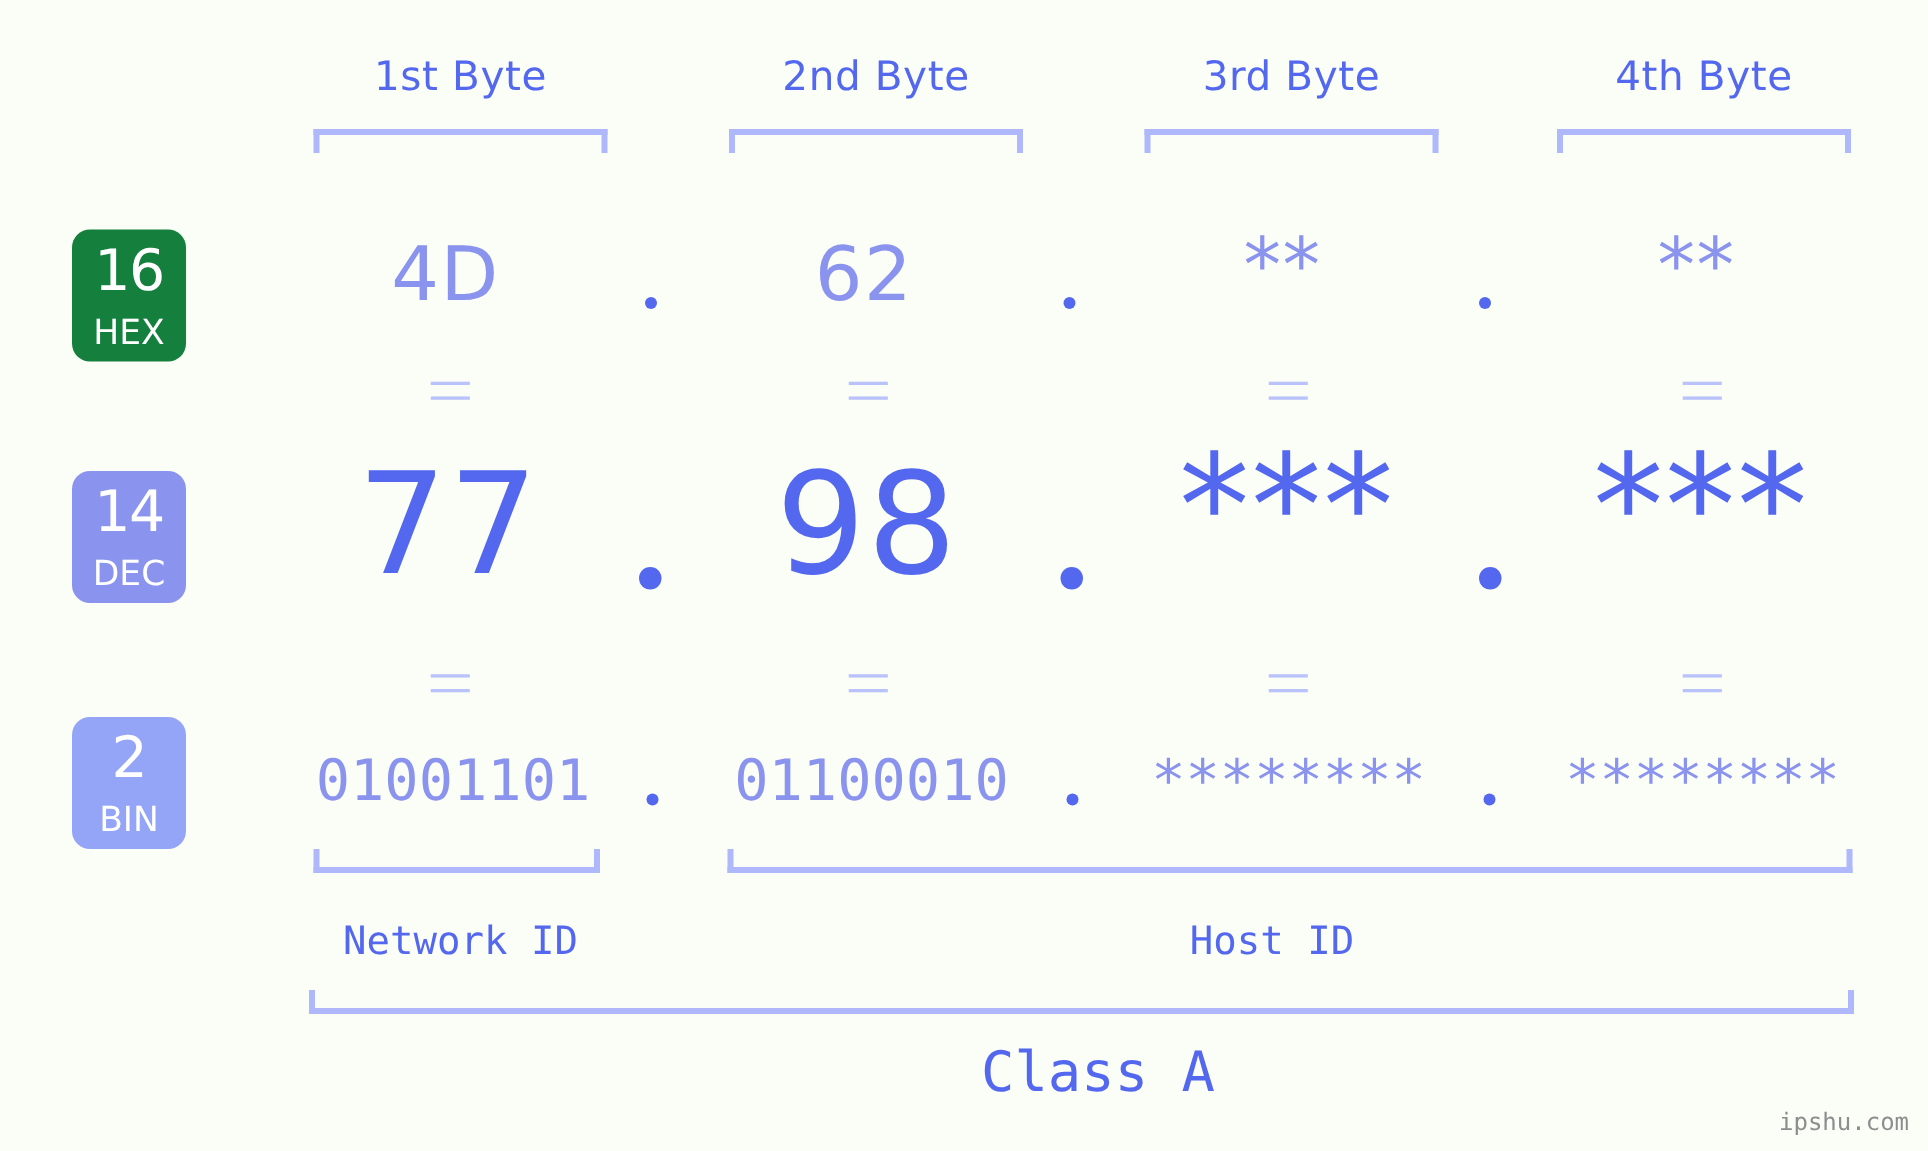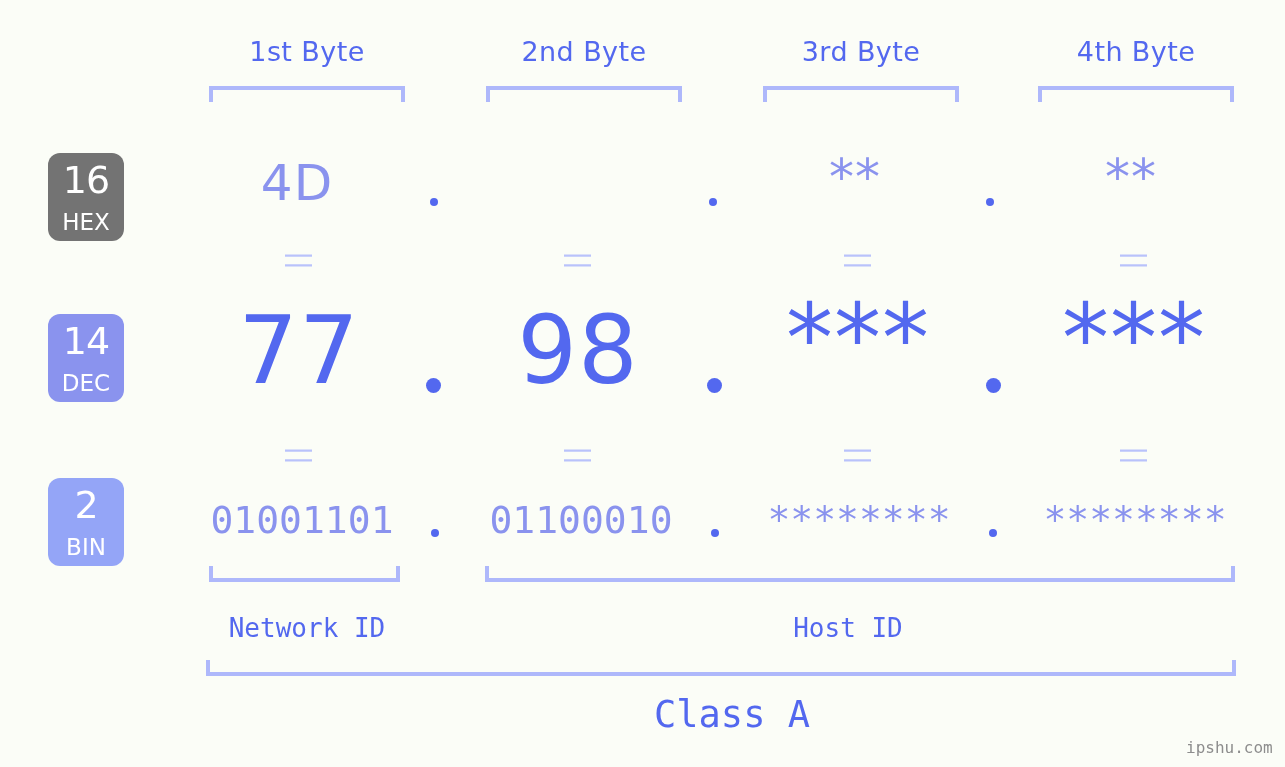--- a/index.html
+++ b/index.html
@@ -163,37 +163,38 @@
   <div class="byte-header" style="left:209px; top:36px; width:196px;">1st Byte</div>
   <div class="byte-header" style="left:486px; top:36px; width:196px;">2nd Byte</div>
   <div class="byte-header" style="left:763px; top:36px; width:196px;">3rd Byte</div>
   <div class="byte-header" style="left:1038px; top:36px; width:196px;">4th Byte</div>
 
   <div class="bracket down" style="left:209px; top:86px; width:196px;"></div>
   <div class="bracket down" style="left:486px; top:86px; width:196px;"></div>
   <div class="bracket down" style="left:763px; top:86px; width:196px;"></div>
   <div class="bracket down" style="left:1038px; top:86px; width:196px;"></div>
 
-  <div class="badge" style="left:48px; top:153px; background:#737373;">
+  <div class="badge" style="left:48px; top:153px; background:#15803d;">
     <span class="num">16</span>
     <span class="lbl">HEX</span>
   </div>
 
   <div class="badge" style="left:48px; top:314px; background:#8a93ee;">
     <span class="num">14</span>
     <span class="lbl">DEC</span>
   </div>
 
   <div class="badge" style="left:48px; top:478px; background:#94a5f7;">
     <span class="num">2</span>
     <span class="lbl">BIN</span>
   </div>
 
   <div class="cell hex-val" style="left:199px; top:158px; width:196px;">4D</div>
   <div class="dot small" style="left:430px; top:198px;"></div>
+  <div class="cell hex-val" style="left:478px; top:158px; width:196px;">62</div>
   <div class="dot small" style="left:709px; top:198px;"></div>
   <div class="cell hex-val masked" style="left:757px; top:152px; width:196px;">**</div>
   <div class="dot small" style="left:986px; top:198px;"></div>
   <div class="cell hex-val masked" style="left:1033px; top:152px; width:196px;">**</div>
 
   <div class="eq" style="left:286px; top:248px;">||</div>
   <div class="eq" style="left:565px; top:248px;">||</div>
   <div class="eq" style="left:845px; top:248px;">||</div>
   <div class="eq" style="left:1121px; top:248px;">||</div>
 

